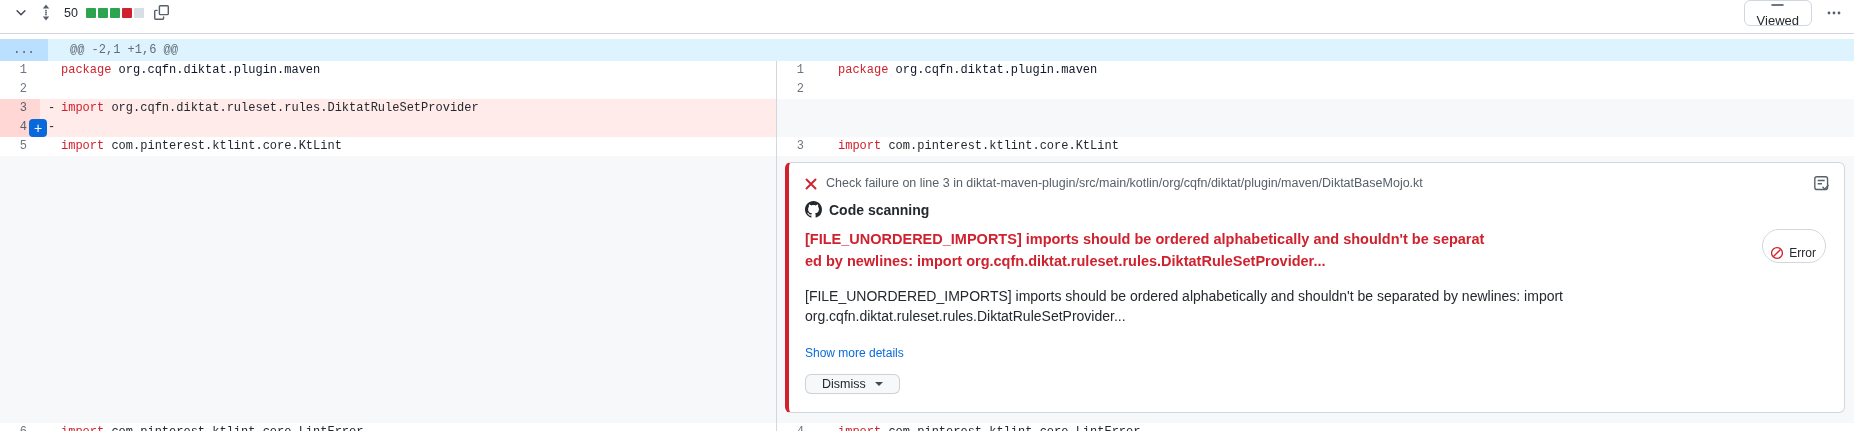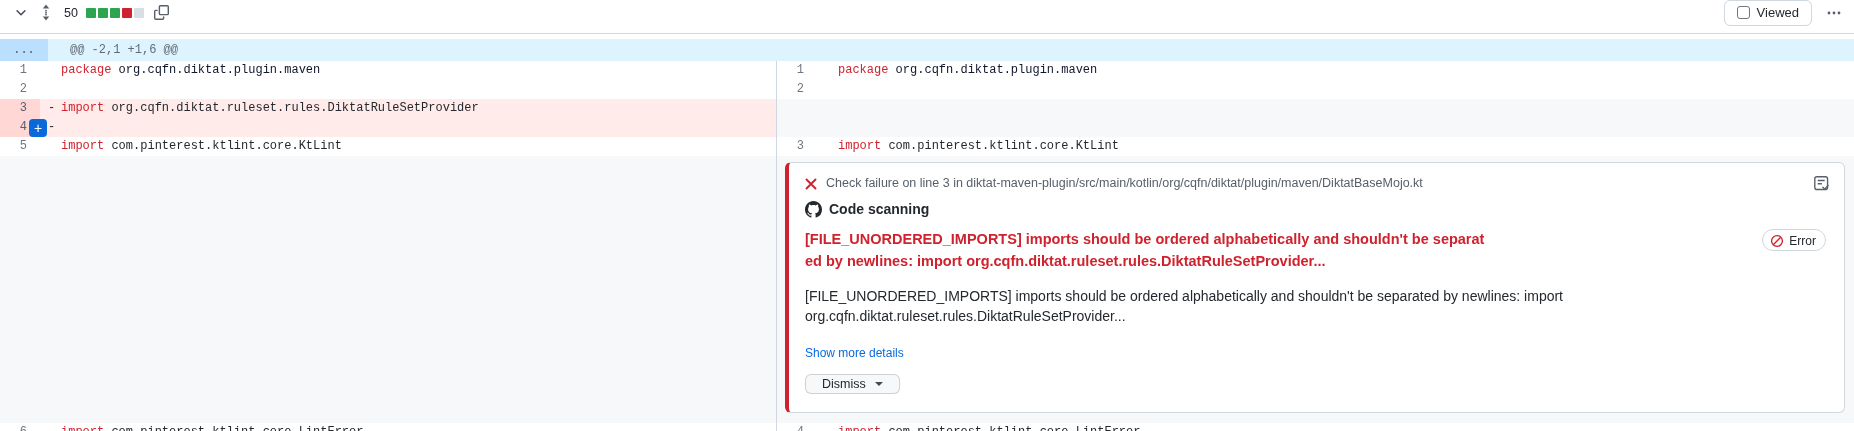--- a/index.html
+++ b/index.html
@@ -17,21 +17,21 @@
   .squares { display:inline-flex; gap:2px; margin-right:8px; }
   .sq { width:10px; height:10px; border-radius:1px; display:inline-block; }
   .sq.added { background:#2da44e; }
   .sq.deleted { background:#cf222e; }
   .sq.neutral { background:#d8dee4; }
   .file-path { font-family:"Liberation Mono","DejaVu Sans Mono",monospace;
     font-size:12px; color:#24292f; margin-right:8px; }
   .spacer { flex:1; }
   .viewed-btn { display:inline-flex; align-items:center; gap:7px; background:#fff;
     border:1px solid #d0d7de; border-radius:6px; padding:3px 12px; height:26px;
-    font-size:13px; color:#24292f; cursor:pointer; }
+    font-size:13px; color:#24292f; cursor:pointer;flex-direction:column; }
   .viewed-checkbox { width:13px; height:13px; border:1px solid #6e7781; border-radius:3px;
     background:#fff; display:inline-block; }
   .kebab { margin-left:12px; }
 
   
   .hunk-row { display:flex; height:22px; margin-top:5px;
     font-family:"Liberation Mono","DejaVu Sans Mono",monospace; font-size:12px; line-height:22px; }
   .hunk-gutter { width:48px; background:#bbdfff; color:#57606a; text-align:center;
     cursor:pointer; border:none; font:inherit; }
   .hunk-text { flex:1; background:#ddf4ff; color:#636c76; padding-left:22px; white-space:pre; }
@@ -57,27 +57,27 @@
     font-family:"Liberation Sans",sans-serif; }
 
   
   .annotation-region { height:267px; background:#f6f8fa; position:relative;
     font-family:"Liberation Sans","DejaVu Sans",sans-serif; }
   .annotation-card { position:absolute; left:8px; right:9px; top:6px; bottom:10px;
     background:#fff; border:1px solid #d0d7de; border-left:4px solid #cf222e;
     border-radius:6px; padding:13px 16px; overflow:hidden; }
   .check-line { display:flex; align-items:flex-end; gap:9px; font-size:12.5px; color:#57606a; }
   .tasklist-btn { position:absolute; top:10px; right:12px; }
-  .cs-title { display:flex; align-items:flex-start; gap:7px; margin-top:11px;
+  .cs-title { display:flex; align-items:center; gap:7px; margin-top:11px;
     font-weight:700; font-size:14px; color:#24292f; }
   .ann-title-row { display:flex; align-items:flex-start; margin-top:11px; }
   .ann-title { width:682px; color:#cf222e; font-weight:600; font-size:14.5px;
     line-height:1.5; word-break:break-all; }
   .severity-badge { margin-left:auto; display:inline-flex; align-items:center; gap:5px;
-    border:1px solid #d0d7de; border-radius:999px; padding:4px 9px 2px 7px;
+    border:1px solid #d0d7de; border-radius:999px; padding:16px 9px 2px 7px;
     font-size:12px; color:#24292f; background:#fff; margin-right:2px; }
   .ann-body { margin-top:13px; max-width:930px; font-size:14px; line-height:1.45; color:#24292f; }
   .show-more { display:inline-block; margin-top:20px; font-size:12px; color:#0969da;
     text-decoration:none; cursor:pointer; }
   .dismiss-btn { display:inline-flex; align-items:center; gap:9px; margin-top:14px;
     background:#f6f8fa; border:1px solid rgba(31,35,40,0.18); border-radius:6px;
     height:20px; padding:0 16px; font-size:12.5px; font-weight:500; color:#24292f; cursor:pointer; }
   .caret-down { width:0; height:0; border-left:4px solid transparent;
     border-right:4px solid transparent; border-top:4px solid #424a53; }
 </style>

